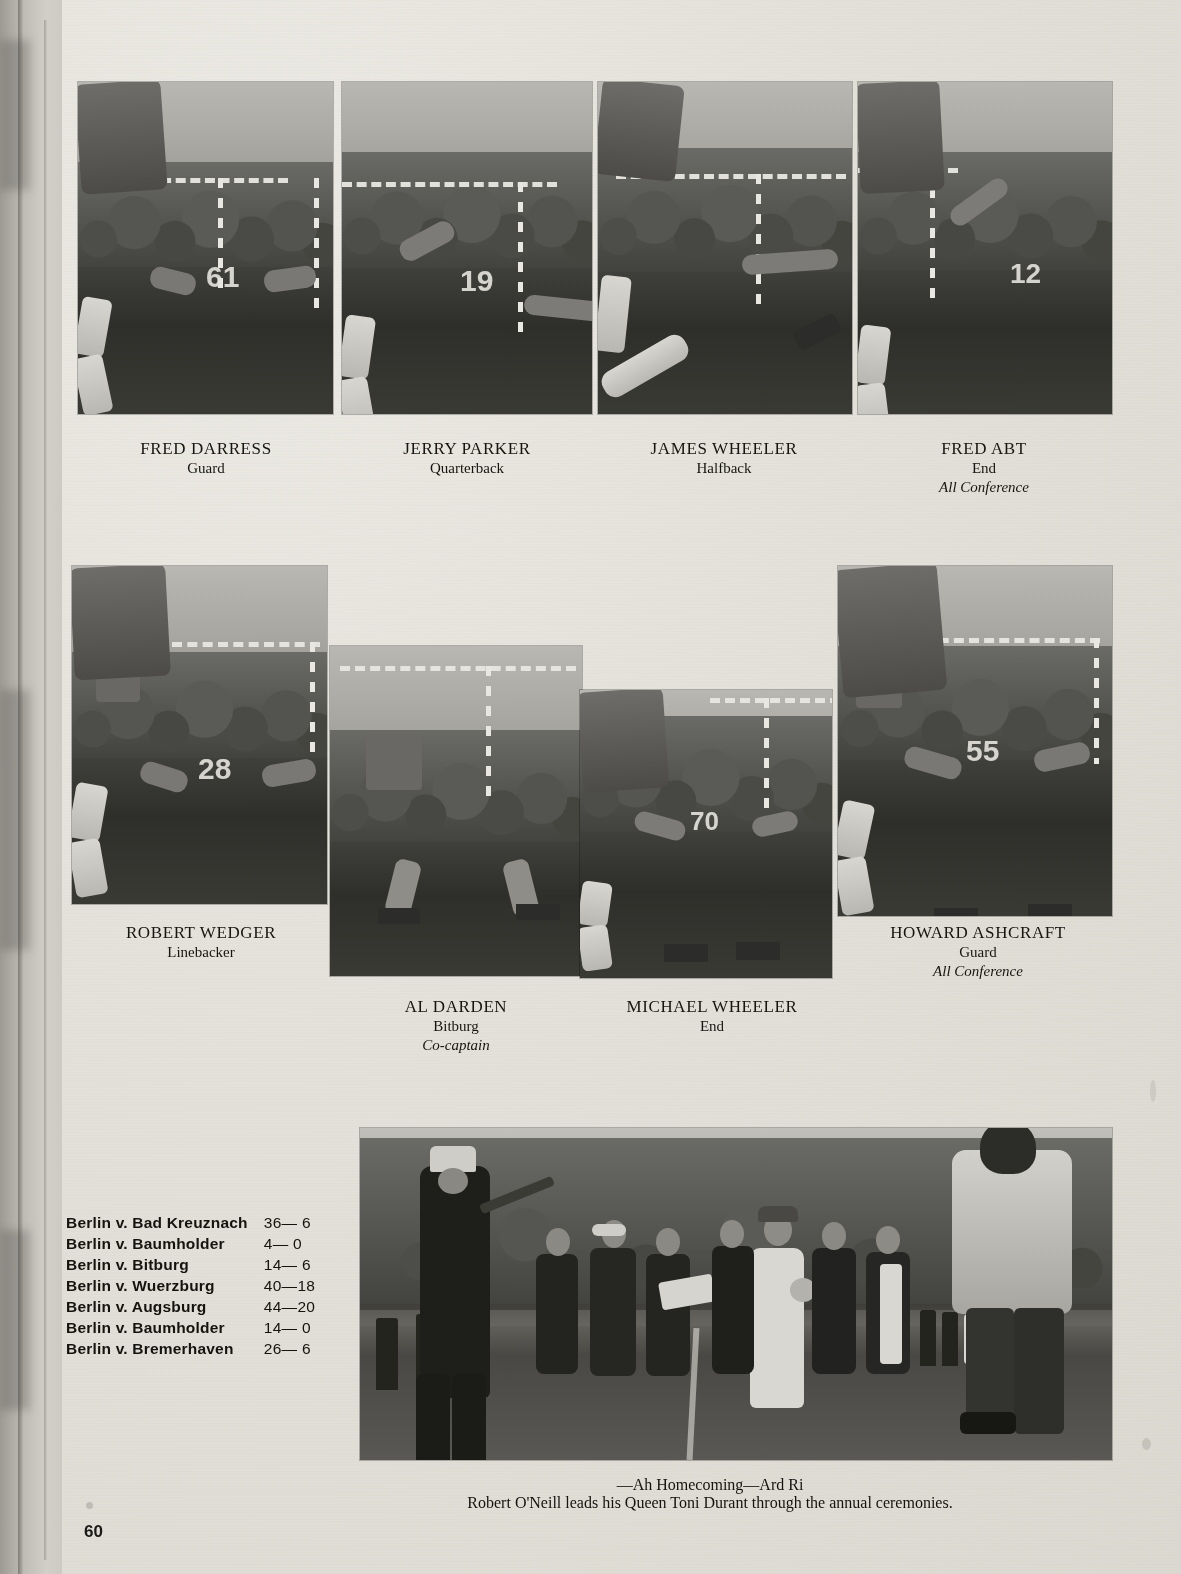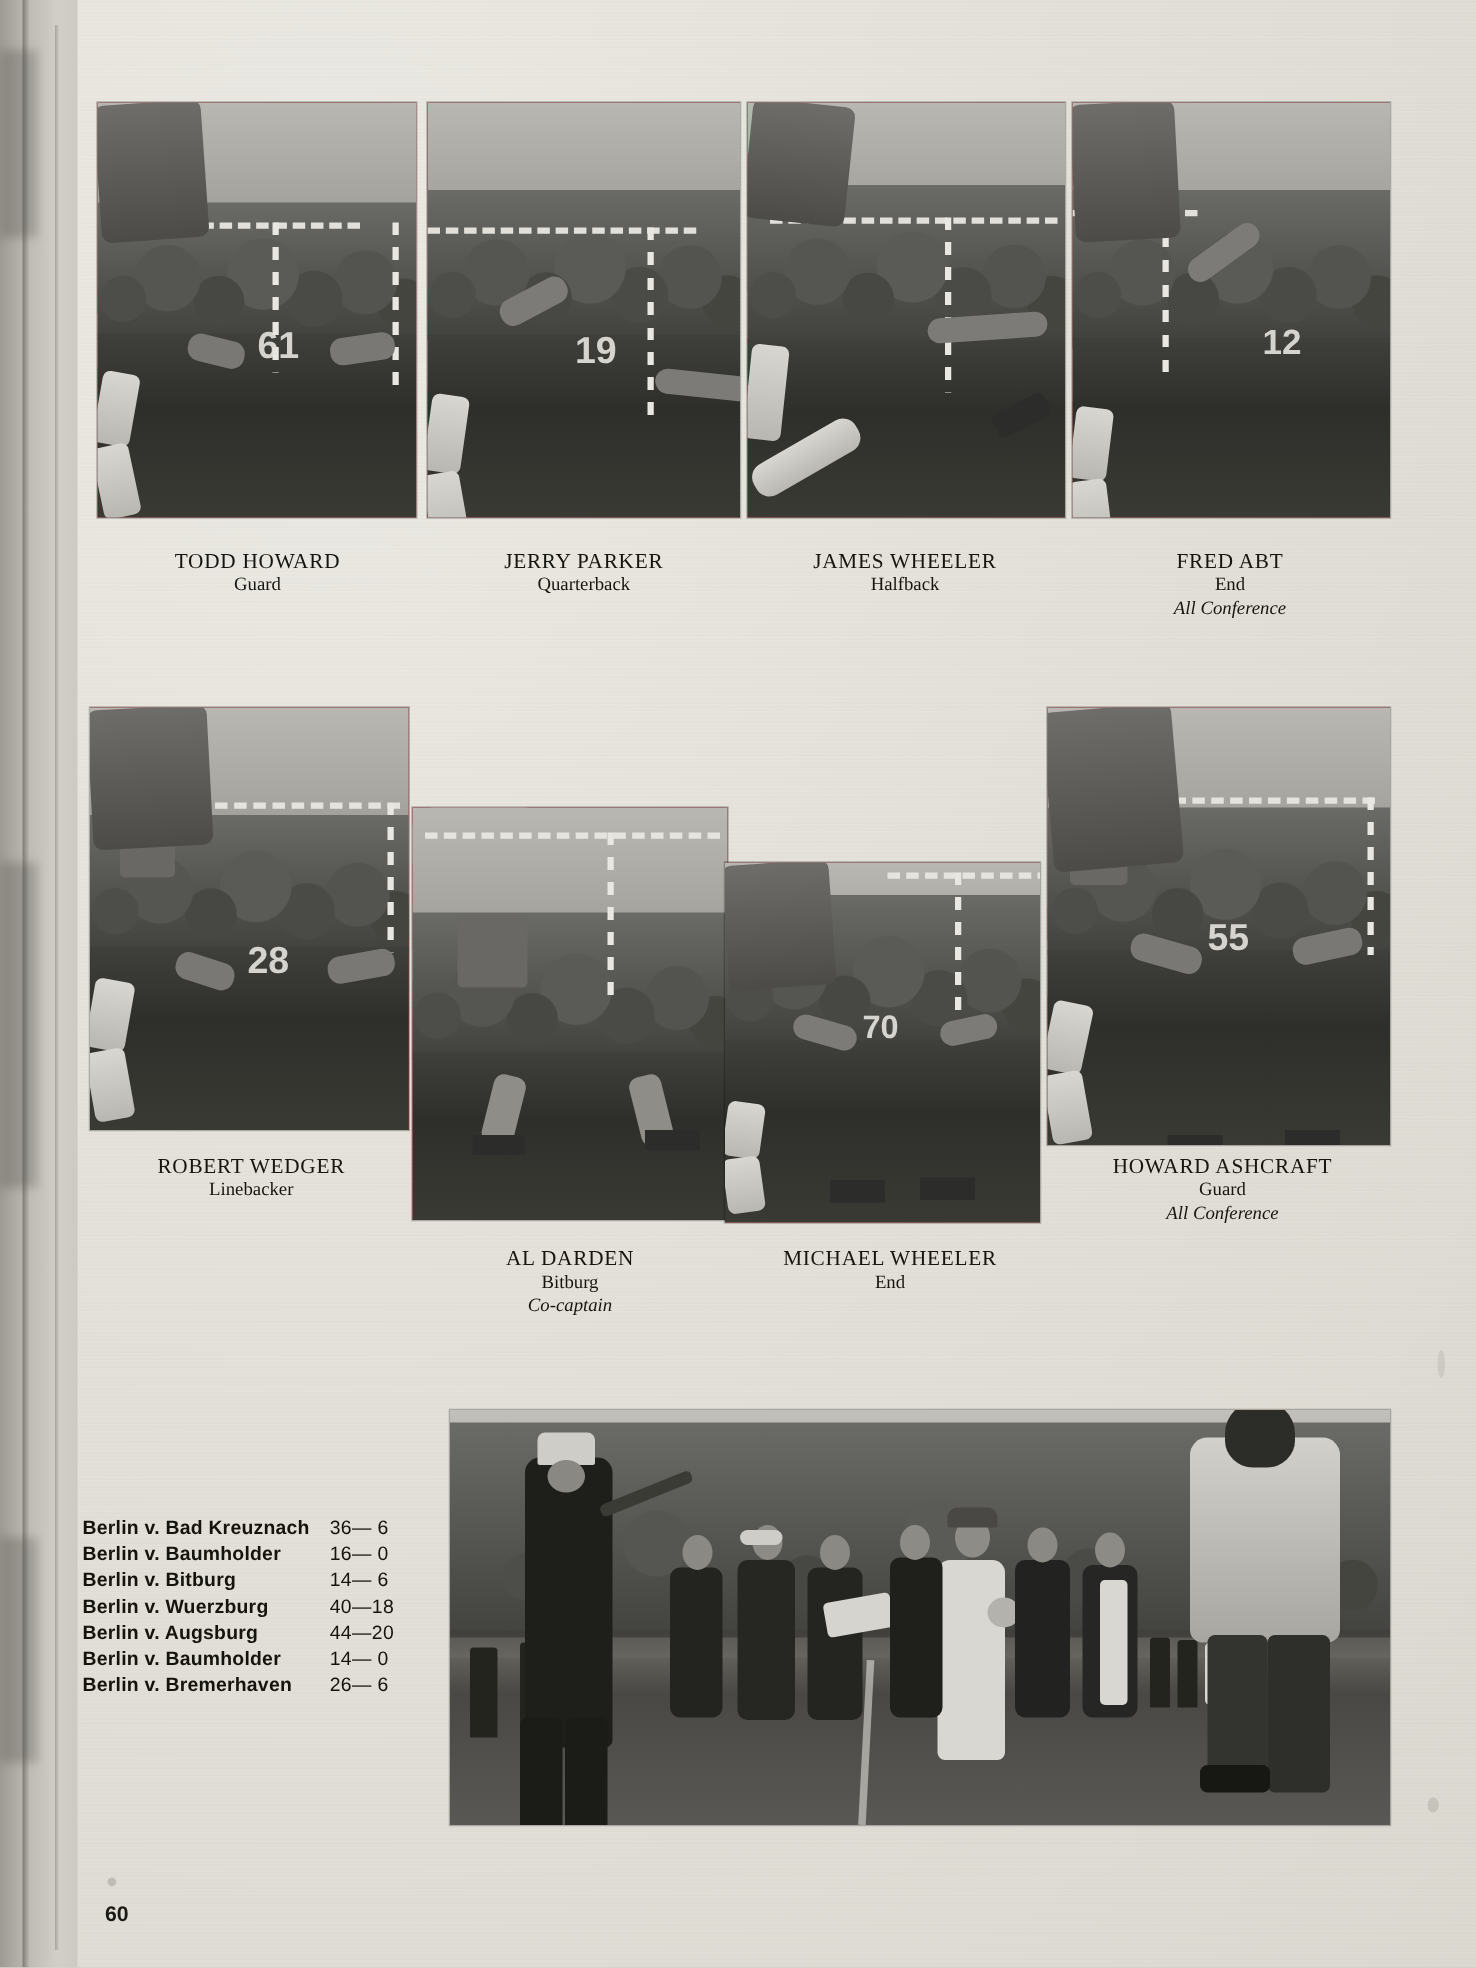--- a/index.html
+++ b/index.html
@@ -229,21 +229,21 @@
     <div class="skin" style="left:146px; top:118px; width:44px; height:48px;"></div>
     <div class="arm" style="left:88px; top:110px; width:66px; height:20px; background:#7d7b77; transform:rotate(-36deg); border-radius:10px;"></div>
     <div class="skin" style="left:60px; top:84px; width:44px; height:34px; background:#6d6b66;"></div>
     <div class="pants" style="left:126px; top:250px; width:80px; height:52px;"></div>
     <div class="pants" style="left:122px; top:292px; width:30px; height:58px; transform:rotate(7deg);"></div>
     <div class="pants" style="left:180px; top:292px; width:30px; height:58px; transform:rotate(-7deg);"></div>
 
   </div>
 
   <div class="cap" style="left:92px; top:438px; width:228px;">
-    <div class="nm">TODD HOWARD</div>
+    <div class="nm">FRED DARRESS</div>
     <div class="pos">Guard</div>
   </div>
   <div class="cap" style="left:352px; top:438px; width:230px;">
     <div class="nm">JERRY PARKER</div>
     <div class="pos">Quarterback</div>
   </div>
   <div class="cap" style="left:608px; top:438px; width:232px;">
     <div class="nm">JAMES WHEELER</div>
     <div class="pos">Halfback</div>
   </div>
@@ -345,21 +345,21 @@
 
   <div class="scores">
     <table>
       <tbody>
           <tr>
         <td class="op">Berlin v. Bad Kreuznach</td>
         <td class="sc">36— 6</td>
       </tr>
       <tr>
         <td class="op">Berlin v. Baumholder</td>
-        <td class="sc">16— 0</td>
+        <td class="sc">4— 0</td>
       </tr>
       <tr>
         <td class="op">Berlin v. Bitburg</td>
         <td class="sc">14— 6</td>
       </tr>
       <tr>
         <td class="op">Berlin v. Wuerzburg</td>
         <td class="sc">40—18</td>
       </tr>
       <tr>
@@ -427,19 +427,23 @@
     <div class="dressw" style="left:604px;top:186px;width:14px;height:50px;"></div>
     <div class="crowd" style="left:624px;top:182px;width:16px;height:56px;"></div>
 
     <div style="position:absolute;left:592px;top:22px;width:120px;height:164px;background:linear-gradient(180deg,#d2d0ca,#a8a6a0);border-radius:14px 14px 10px 10px;"></div>
     <div style="position:absolute;left:620px;top:-8px;width:56px;height:54px;background:#2c2c28;border-radius:50% 50% 40% 40%;"></div>
     <div style="position:absolute;left:606px;top:180px;width:48px;height:110px;background:#33332f;border-radius:6px;"></div>
     <div style="position:absolute;left:654px;top:180px;width:50px;height:126px;background:#2e2e2a;border-radius:6px;"></div>
     <div style="position:absolute;left:600px;top:284px;width:56px;height:22px;background:#171714;border-radius:6px;"></div>
   </div>
 
+  <div class="botcap">
+    <div class="l1">—Ah Homecoming—Ard Ri</div>
+    <div class="l2">Robert O'Neill leads his Queen Toni Durant through the annual ceremonies.</div>
+  </div>
 
   <div class="pagenum">60</div>
 
   <div class="speck" style="left:86px; top:1502px; width:7px; height:7px; opacity:.5;"></div>
   <div class="speck" style="left:1142px; top:1438px; width:9px; height:12px; opacity:.35;"></div>
   <div class="speck" style="left:1150px; top:1080px; width:6px; height:22px; opacity:.25;"></div>
 </div>
 
 </body></html>

